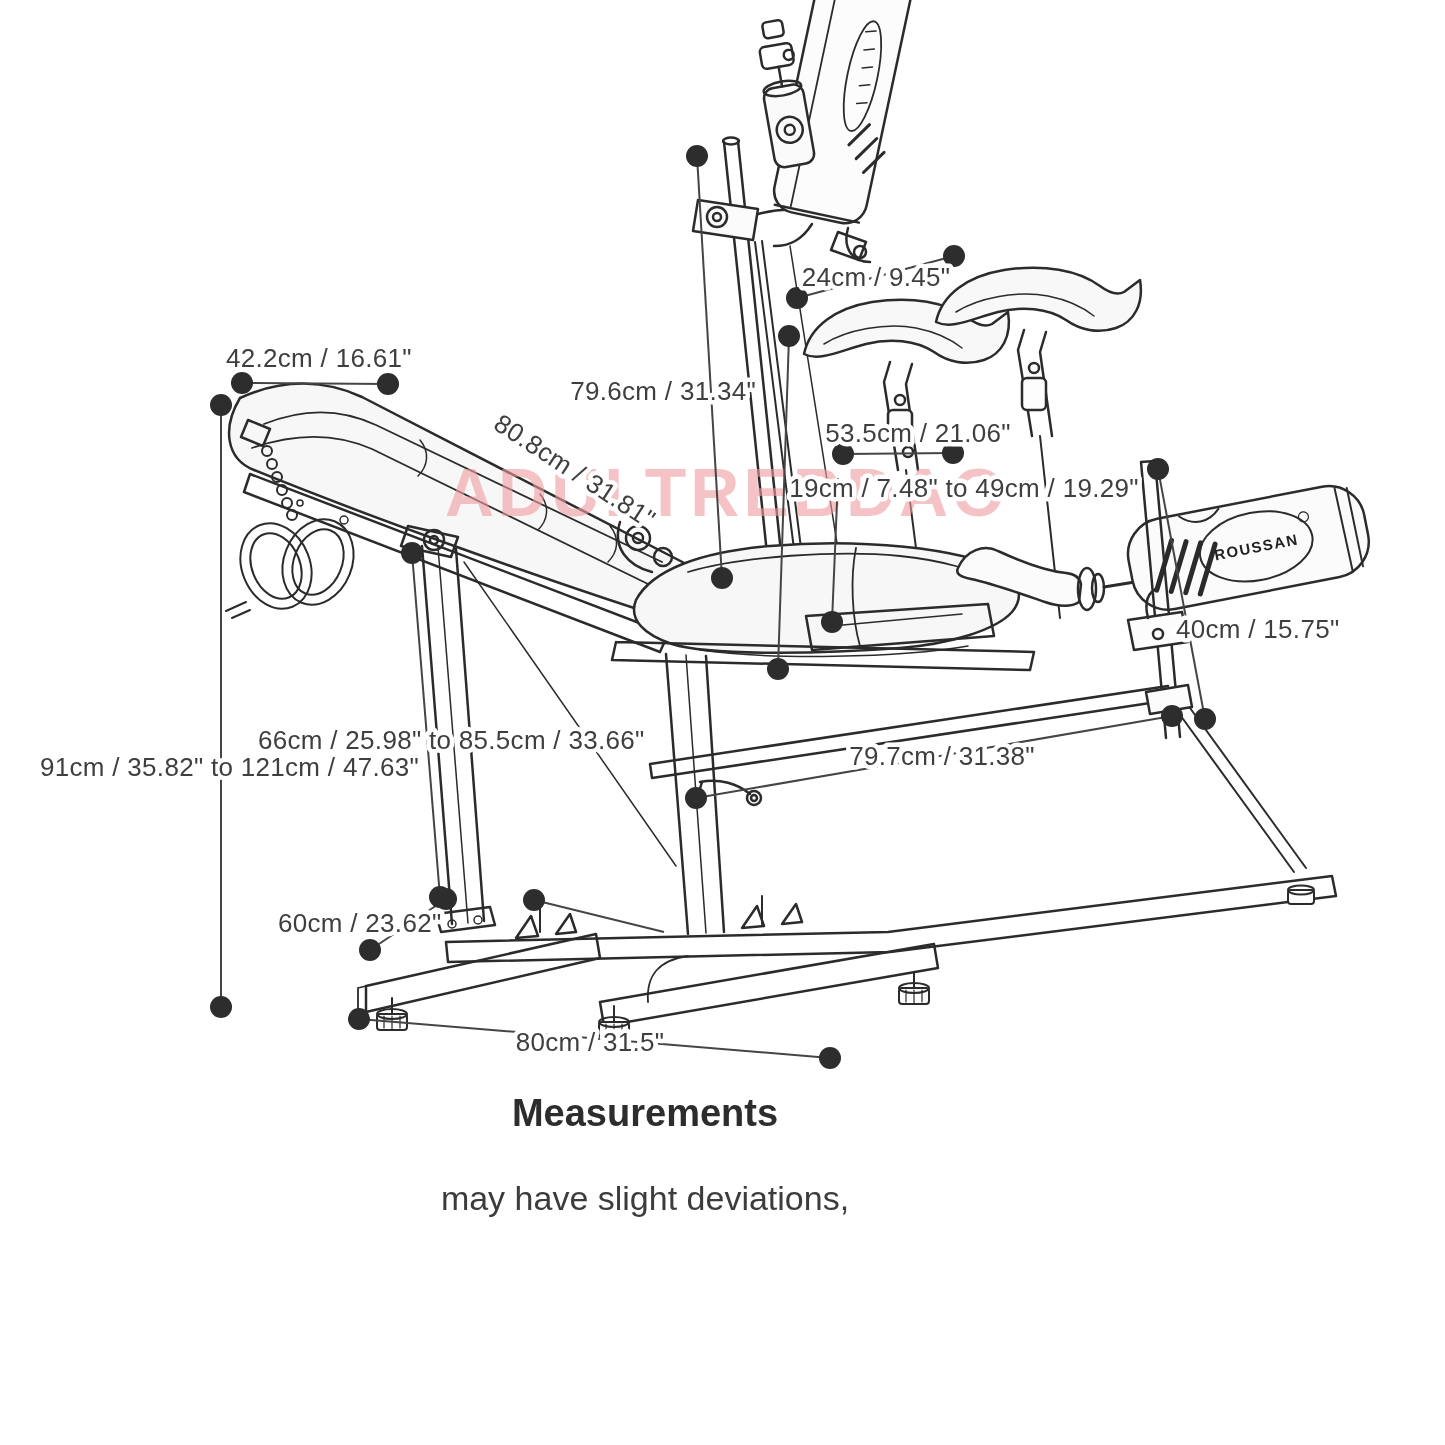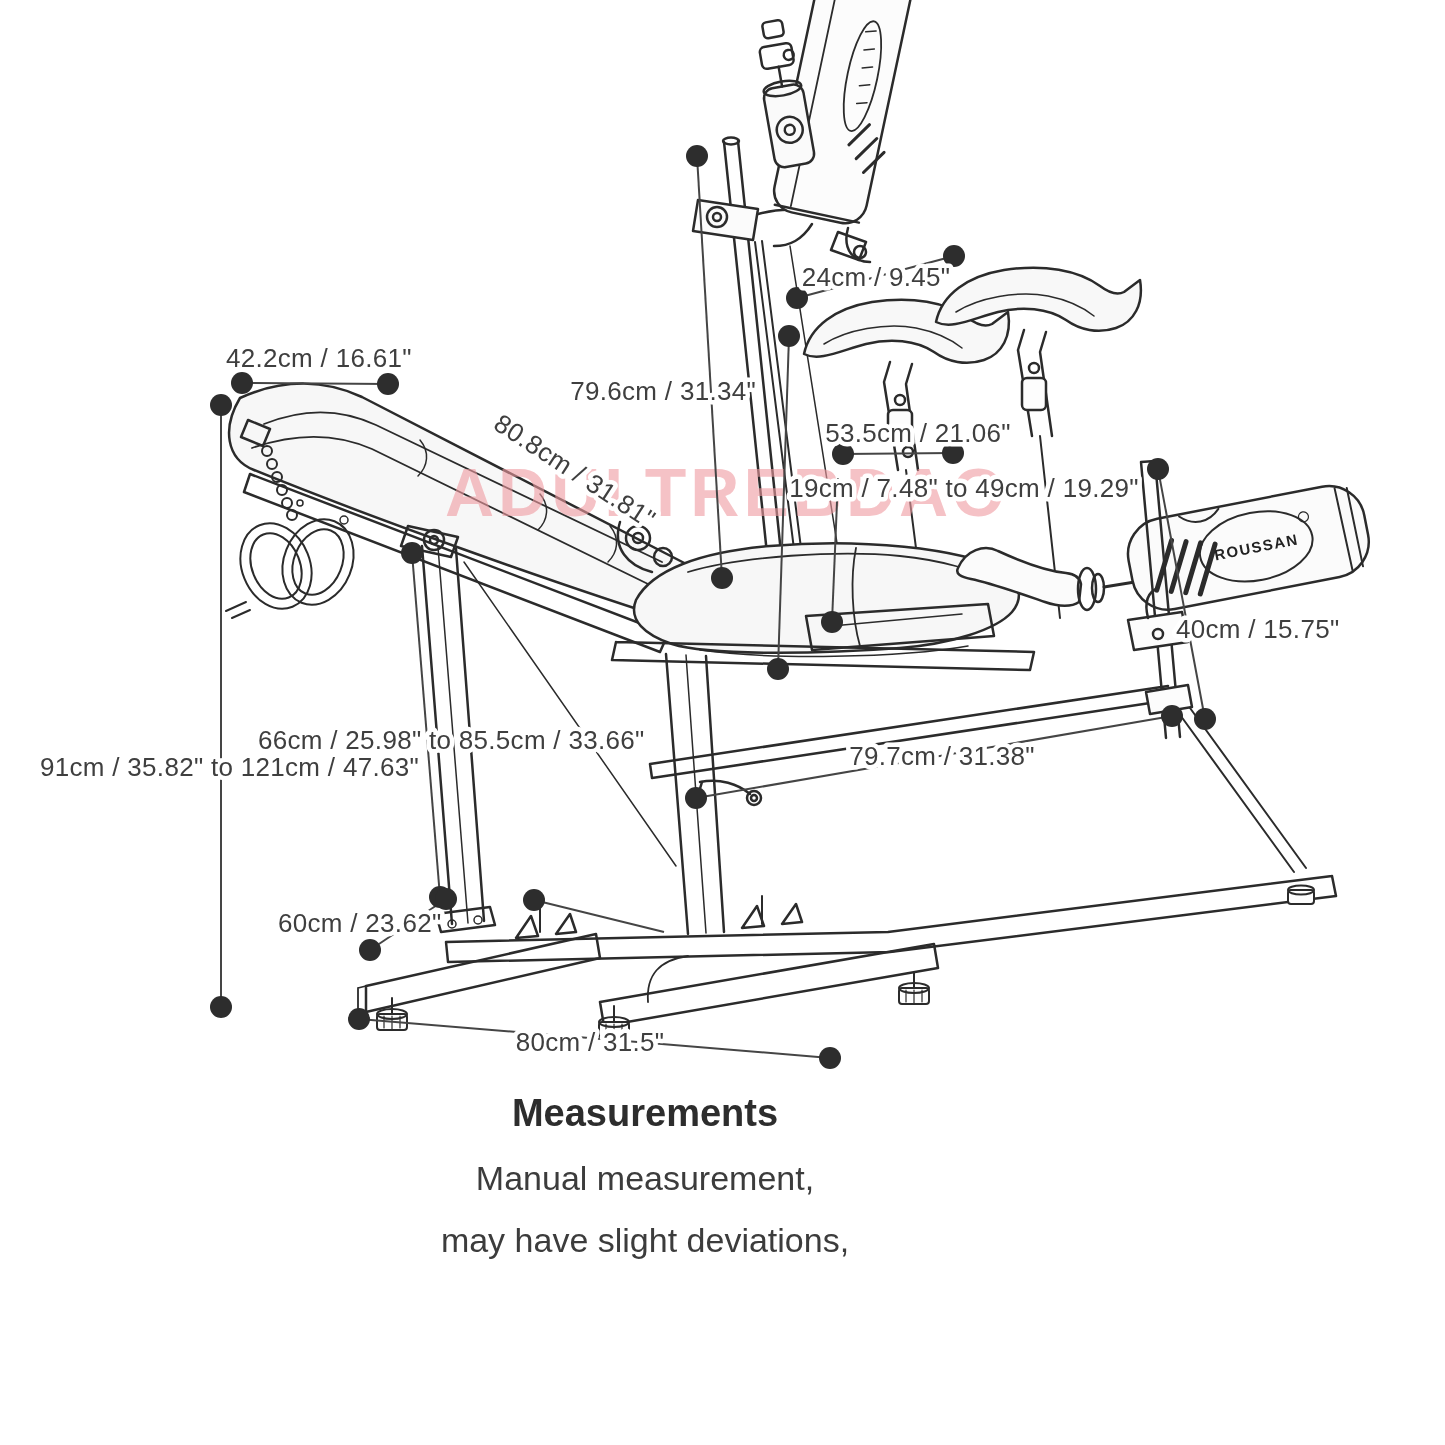--- a/index.html
+++ b/index.html
@@ -31,21 +31,21 @@
     font-weight:bold;
     font-size:15px;
     letter-spacing:1.5px;
     fill:#222222;
   }
   #caption{
     position:absolute;left:145px;top:1092px;width:1000px;
     text-align:center;color:#333333;
   }
   #caption .cap-title{
-    font-size:38px;font-weight:bold;color:#2d2d2d;margin:0 0 12px 0;
+    font-size:38px;font-weight:bold;color:#2d2d2d;margin:0 0 32px 0;
   }
   #caption .cap-line{
     font-size:34px;color:#3c3c3c;line-height:62px;margin:0;
   }
 </style>
 </head>
 <body>
 
 <div id="stage">
 
@@ -282,16 +282,15 @@
       <text class="dim-label" x="258" y="749">66cm / 25.98" to 85.5cm / 33.66"</text>
       <text class="dim-label" x="40" y="776">91cm / 35.82" to 121cm / 47.63"</text>
       <text class="dim-label" x="942" y="765" text-anchor="middle">79.7cm / 31.38"</text>
       <text class="dim-label" x="278" y="932">60cm / 23.62"</text>
       <text class="dim-label" x="590" y="1051" text-anchor="middle">80cm / 31.5"</text>
     </g>
   </svg>
 
   <div id="caption">
     <p class="cap-title">Measurements</p>
-    <p class="cap-line">Manual measurement,</p>
     <p class="cap-line">may have slight deviations,</p>
   </div>
 </div>
 
 </body></html>

